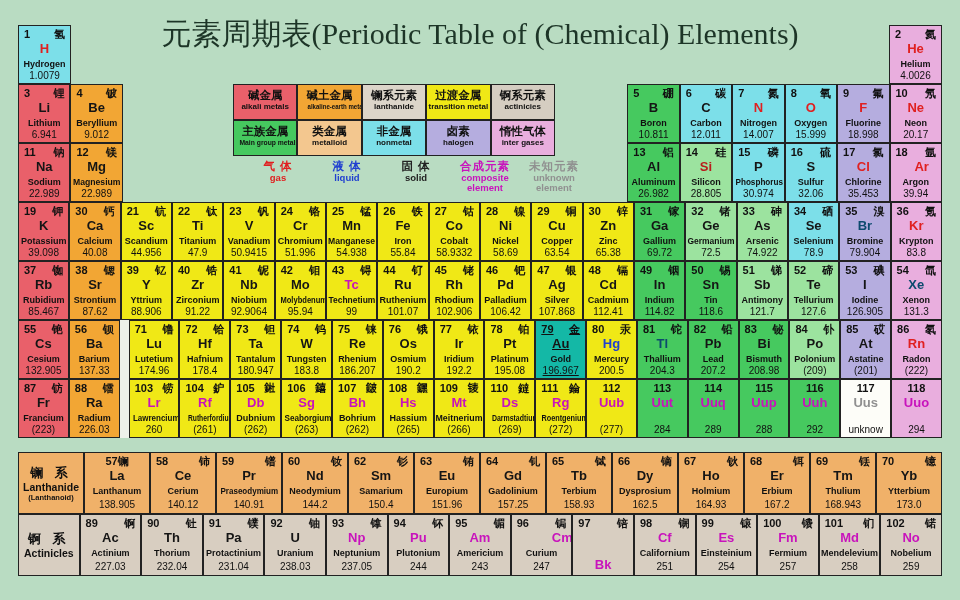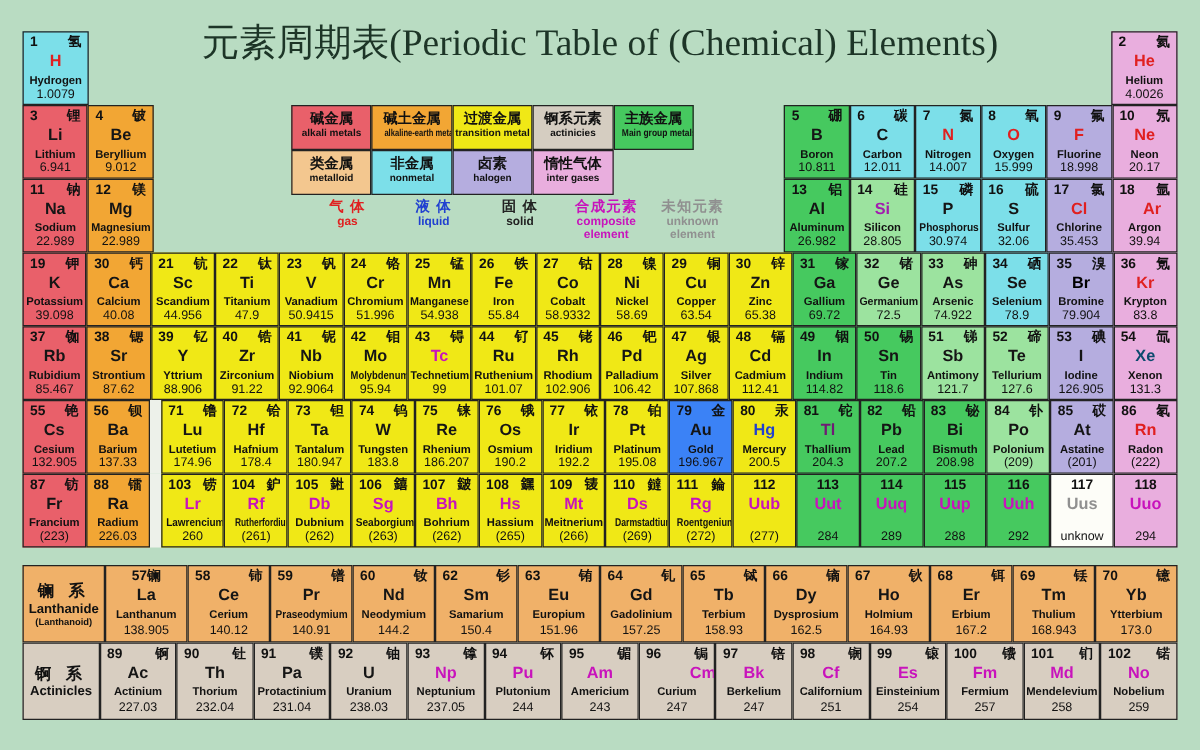--- a/index.html
+++ b/index.html
@@ -160,21 +160,21 @@
         </div>
         <div class="sym" style="color: rgb(21, 21, 21);">Al</div>
         <div class="en"><span class="fit">Aluminum</span></div>
         <div class="mass">26.982</div>
       </div>
       <div class="cell" style="background: rgb(156, 227, 159); border-color: rgb(34, 34, 34);">
         <div class="l1">
           <span>14</span>
           <span>硅</span>
         </div>
-        <div class="sym" style="color: #a21caf;">Si</div>
+        <div class="sym" style="color: #b91c1c;">Si</div>
         <div class="en"><span class="fit">Silicon</span></div>
         <div class="mass">28.805</div>
       </div>
       <div class="cell" style="background: rgb(124, 223, 233); border-color: rgb(34, 34, 34);">
         <div class="l1">
           <span>15</span>
           <span>磷</span>
         </div>
         <div class="sym" style="color: rgb(21, 21, 21);">P</div>
         <div class="en"><span class="fit" style="transform: scaleX(0.90566);">Phosphorus</span></div>
@@ -351,21 +351,21 @@
         </div>
         <div class="sym" style="color: rgb(21, 21, 21);">Se</div>
         <div class="en"><span class="fit">Selenium</span></div>
         <div class="mass">78.9</div>
       </div>
       <div class="cell" style="background: rgb(181, 173, 223); border-color: rgb(34, 34, 34);">
         <div class="l1">
           <span>35</span>
           <span>溴</span>
         </div>
-        <div class="sym" style="color: #000000;">Br</div>
+        <div class="sym" style="color: #0c4a6e;">Br</div>
         <div class="en"><span class="fit">Bromine</span></div>
         <div class="mass">79.904</div>
       </div>
       <div class="cell" style="background: rgb(233, 174, 222); border-color: rgb(34, 34, 34); justify-content: space-between;">
         <div class="l1">
           <span>36</span>
           <span>氪</span>
         </div>
         <div class="sym" style="color: rgb(224, 32, 32);">Kr</div>
         <div class="en"><span class="fit">Krypton</span></div>
@@ -621,21 +621,21 @@
       </div>
       <div class="cell" style="background: rgb(240, 232, 22); border-color: rgb(34, 34, 34);">
         <div class="l1">
           <span>78</span>
           <span>铂</span>
         </div>
         <div class="sym" style="color: rgb(21, 21, 21);">Pt</div>
         <div class="en"><span class="fit">Platinum</span></div>
         <div class="mass">195.08</div>
       </div>
-      <div class="cell" style="background: #3b82f6; border-color: rgb(34, 34, 34);">
+      <div class="cell" style="background: #14b8a6; border-color: rgb(34, 34, 34); text-decoration: underline;">
         <div class="l1">
           <span>79</span>
           <span>金</span>
         </div>
         <div class="sym" style="color: rgb(21, 21, 21);">Au</div>
         <div class="en"><span class="fit">Gold</span></div>
         <div class="mass">196.967</div>
       </div>
       <div class="cell" style="background: rgb(240, 232, 22); border-color: rgb(34, 34, 34);">
         <div class="l1">
@@ -644,21 +644,21 @@
         </div>
         <div class="sym" style="color: rgb(32, 64, 208);">Hg</div>
         <div class="en"><span class="fit">Mercury</span></div>
         <div class="mass">200.5</div>
       </div>
       <div class="cell" style="background: rgb(70, 201, 95); border-color: rgb(34, 34, 34);">
         <div class="l1">
           <span>81</span>
           <span>铊</span>
         </div>
-        <div class="sym" style="color: #701a75;">Tl</div>
+        <div class="sym" style="color: #0c4a6e;">Tl</div>
         <div class="en"><span class="fit">Thallium</span></div>
         <div class="mass">204.3</div>
       </div>
       <div class="cell" style="background: rgb(70, 201, 95); border-color: rgb(34, 34, 34);">
         <div class="l1">
           <span>82</span>
           <span>铅</span>
         </div>
         <div class="sym" style="color: rgb(21, 21, 21);">Pb</div>
         <div class="en"><span class="fit">Lead</span></div>
@@ -861,20 +861,24 @@
     </div>
   </div>
 <div id="legend">
     <div class="lbox" style="background: rgb(233, 96, 106);">
       <div class="lzh">碱金属</div>
       <div class="len"><span class="fit">alkali metals</span></div>
     </div>
     <div class="lbox" style="background: rgb(242, 166, 52);">
       <div class="lzh">碱土金属</div>
       <div class="len"><span class="fit" style="transform: scaleX(0.759494);">alkaline-earth metals</span></div>
+    </div>
+    <div class="lbox" style="background: rgb(220, 213, 201);">
+      <div class="lzh">镧系元素</div>
+      <div class="len"><span class="fit">lanthanide</span></div>
     </div>
     <div class="lbox" style="background: rgb(240, 232, 22);">
       <div class="lzh">过渡金属</div>
       <div class="len"><span class="fit">transition metal</span></div>
     </div>
     <div class="lbox" style="background: rgb(213, 205, 193);">
       <div class="lzh">锕系元素</div>
       <div class="len"><span class="fit">actinicies</span></div>
     </div>
     <div class="lbox" style="background: rgb(70, 201, 95);">
@@ -1115,21 +1119,21 @@
       </div>
       <div class="cell" style="background: rgb(216, 206, 193); border-color: rgb(34, 34, 34);">
         <div class="l1">
           <span>96</span>
           <span>锔</span>
         </div>
         <div class="sym" style="color: rgb(200, 19, 188); padding-left: 40px;">Cm</div>
         <div class="en"><span class="fit">Curium</span></div>
         <div class="mass">247</div>
       </div>
-      <div class="cell" style="background: rgb(216, 206, 193); border-color: rgb(34, 34, 34);">
+      <div class="cell" style="background: rgb(216, 206, 193); border-color: rgb(34, 34, 34); gap: 27px;">
         <div class="l1">
           <span>97</span>
           <span>锫</span>
         </div>
         <div class="sym" style="color: rgb(200, 19, 188);">Bk</div>
         <div class="en"><span class="fit">Berkelium</span></div>
         <div class="mass">247</div>
       </div>
       <div class="cell" style="background: rgb(216, 206, 193); border-color: rgb(34, 34, 34);">
         <div class="l1">

